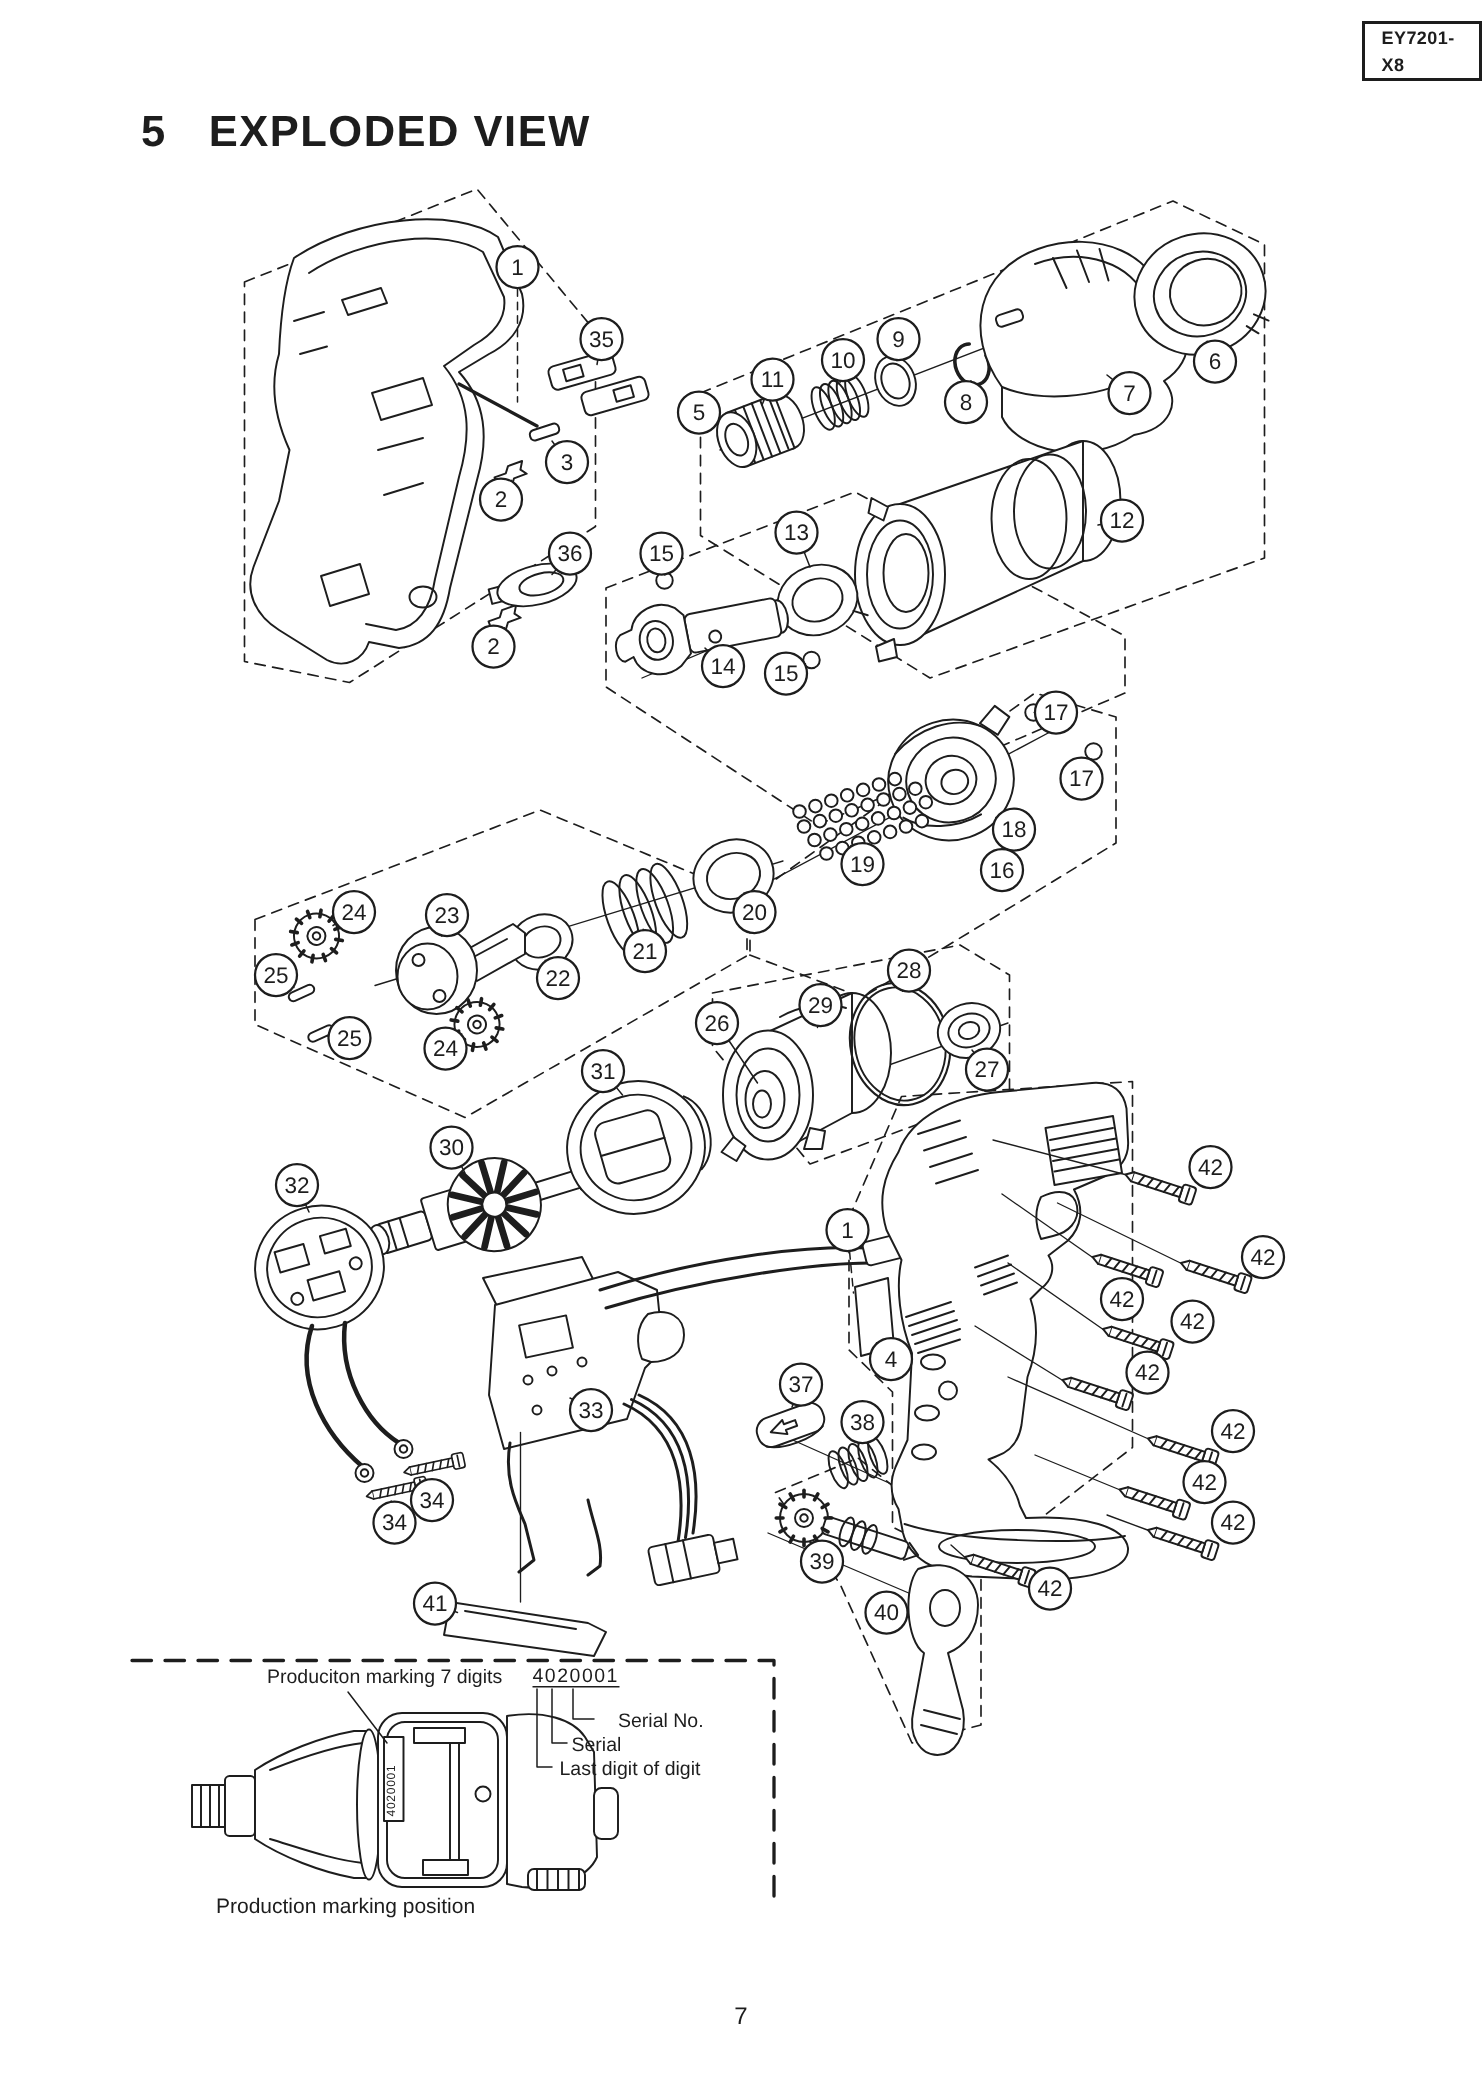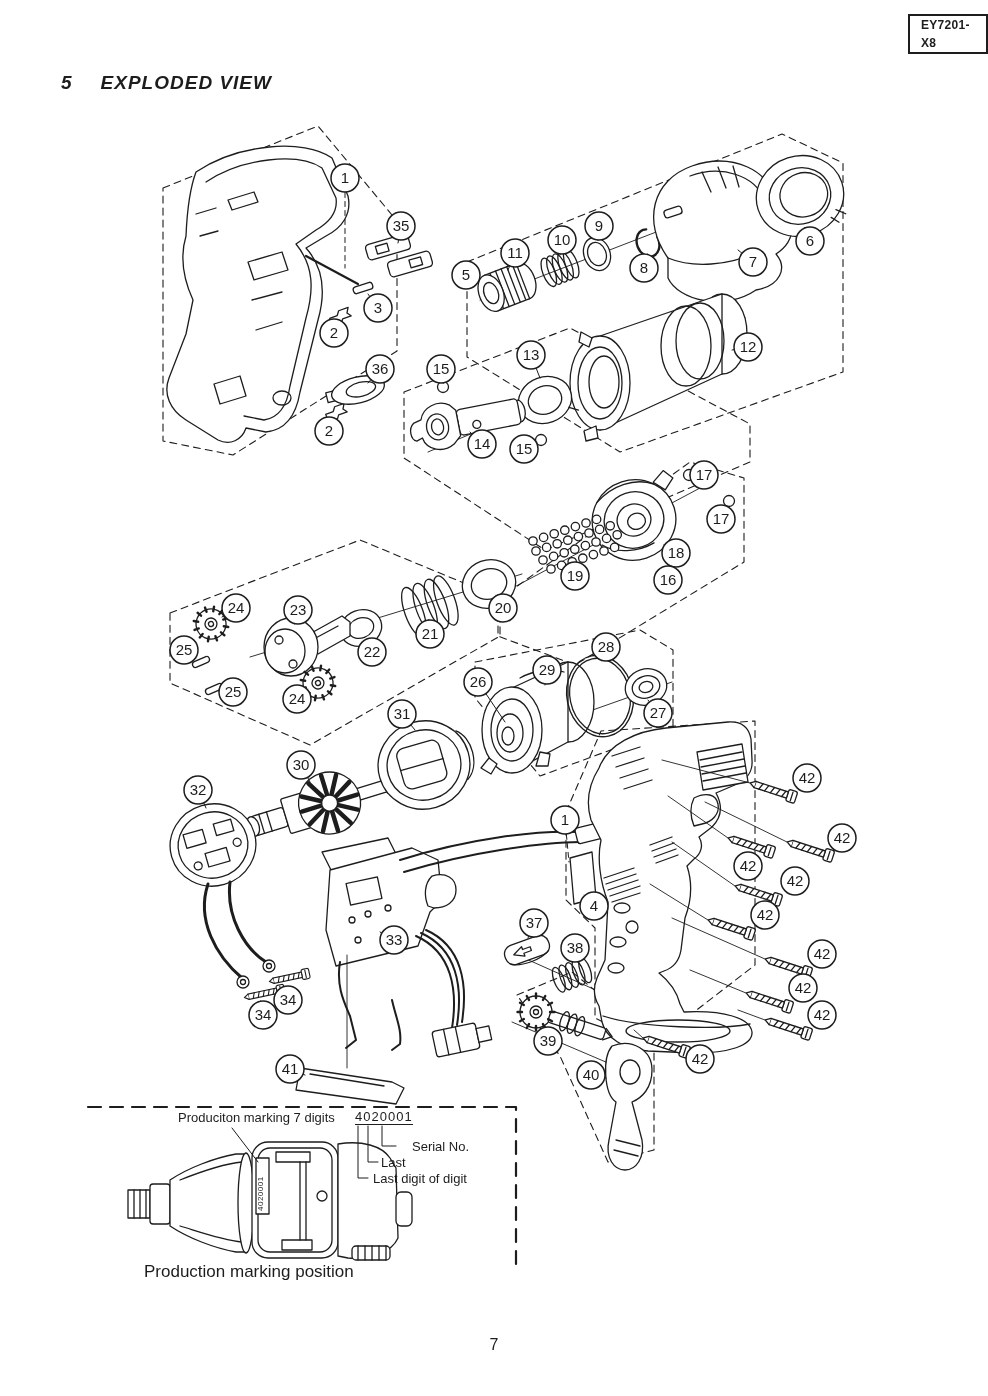--- a/index.html
+++ b/index.html
@@ -1,30 +1,30 @@
 <!DOCTYPE html>
 <html><head>
 <meta charset="utf-8">
 <style>
   html,body{margin:0;padding:0;background:#e8e8e8;}
   #page{position:relative;width:988px;height:1396px;background:#ffffff;overflow:hidden;
         font-family:"Liberation Sans",sans-serif;color:#1d1d1d;}
   .abs{position:absolute;}
   #model-box{top:14px;left:908px;border:2px solid #1d1d1d;padding:0 11px;
              font-size:12px;font-weight:bold;line-height:18px;letter-spacing:0.3px;}
-  #title{top:72px;left:61px;font-size:19px;font-weight:bold;letter-spacing:1px;white-space:nowrap;font-style:italic;}
+  #title{top:72px;left:94px;font-size:29px;font-weight:bold;letter-spacing:1px;white-space:nowrap;}
   #title .num{margin-right:28px;}
   #page-number{top:1336px;left:0;width:988px;text-align:center;font-size:16px;}
   #diagram-svg{position:absolute;top:0;left:0;}
   svg text{font-family:"Liberation Sans",sans-serif;}
   .inset-text{font-size:13px;white-space:nowrap;}
   #inset-serial{font-size:13px;letter-spacing:1px;border-bottom:1.4px solid #1d1d1d;padding-bottom:0;}
   #strip-serial{font-size:8px;letter-spacing:0.5px;transform:rotate(-90deg);transform-origin:0 0;
                 top:1211px;left:256px;}
-  #inset-caption{font-size:17px;}
+  #inset-caption{font-size:14px;}
 </style>
 </head>
 <body>
 
 <div id="page">
 
   <div id="model-box" class="abs">
     <span>EY7201-X8</span>
   </div>
 
@@ -925,19 +925,19 @@
             <circle cx="700" cy="1059" r="14" fill="#fff" stroke="#1d1d1d"></circle>
             <text x="700" y="1064.2" text-anchor="middle" font-size="15" fill="#1d1d1d" stroke="none">42</text>
           </g>
         </g>
     </g>
   </svg>
 
   <div class="abs inset-text" style="top:1110px;left:178px">Produciton marking 7 digits</div>
   <div id="inset-serial" class="abs" style="top:1109px;left:355px">4020001</div>
   <div class="abs inset-text" style="top:1139px;left:412px">Serial No.</div>
-  <div class="abs inset-text" style="top:1155px;left:381px">Last</div>
+  <div class="abs inset-text" style="top:1155px;left:381px">Serial</div>
   <div class="abs inset-text" style="top:1171px;left:373px">Last digit of digit</div>
   <div id="strip-serial" class="abs">4020001</div>
   <div id="inset-caption" class="abs" style="top:1262px;left:144px">Production marking position</div>
 
   <div id="page-number" class="abs">7</div>
 </div>
 
 </body></html>

